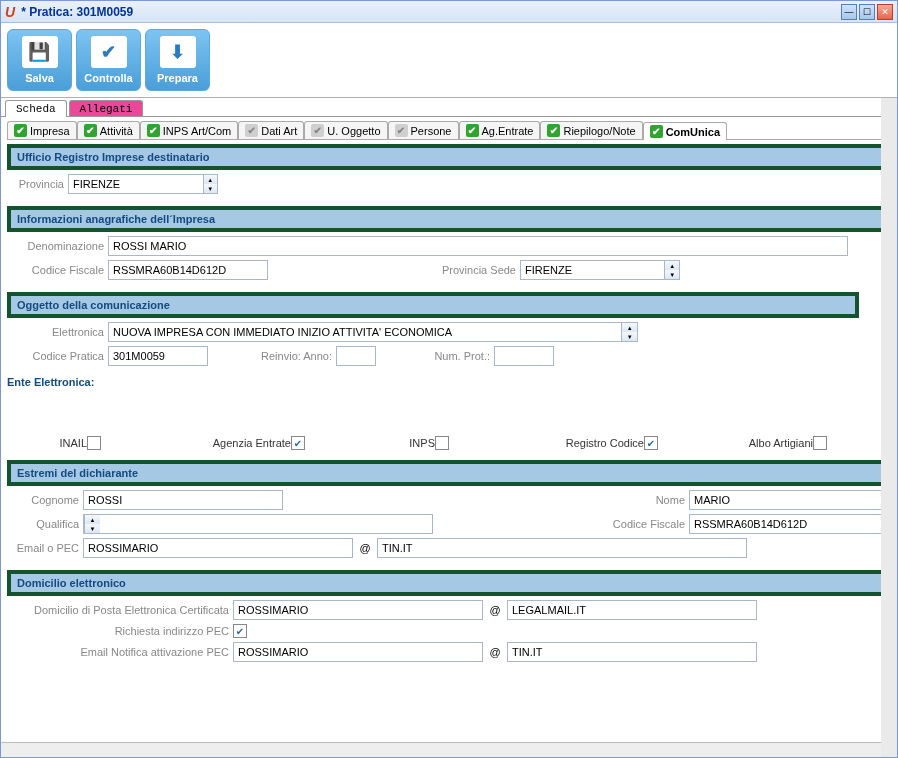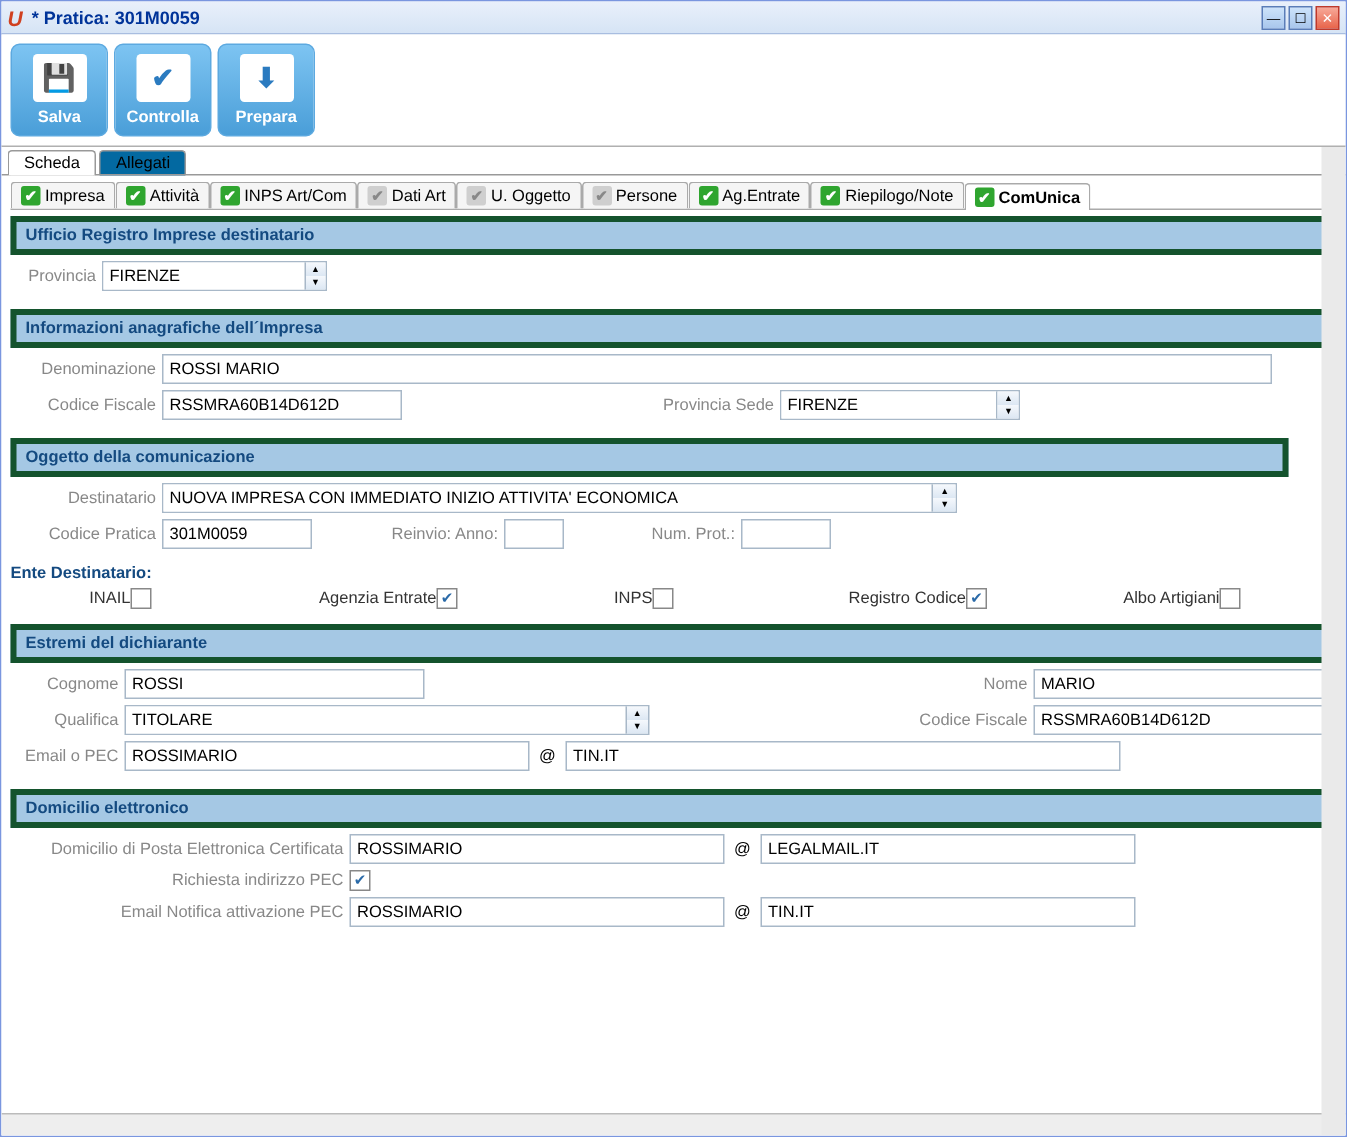--- a/index.html
+++ b/index.html
@@ -8,22 +8,22 @@
 .titlebar { height: 22px; background: linear-gradient(to bottom, #e9f0fb, #d6e4f5); border-bottom: 1px solid #a8bde0; display: flex; align-items: center; padding: 0 4px; }
 .titlebar .app-icon { color: #d04020; font-weight: bold; font-size: 14px; margin-right: 6px; font-style: italic; }
 .titlebar .title { color: #003399; font-weight: bold; font-size: 12px; flex: 1; }
 .titlebar .win-btns { display: flex; gap: 2px; }
 .titlebar .win-btn { width: 16px; height: 16px; border: 1px solid #5a7db8; background: linear-gradient(to bottom,#cde3fa,#a8c6ec); display:flex; align-items:center; justify-content:center; font-size:9px; cursor:pointer; }
 .titlebar .win-btn.close { background: linear-gradient(to bottom,#f7a999,#e8644a); border-color:#c0392b; color:#fff; }
 .toolbar { padding: 6px; display: flex; gap: 4px; background: #fff; }
 .tb-btn { width: 65px; height: 62px; border: 1px solid #5ca9e0; background: linear-gradient(to bottom,#7dc4f2,#4a9ed8); border-radius: 6px; display:flex; flex-direction:column; align-items:center; justify-content:center; color:#fff; font-weight:bold; font-size:11px; cursor:pointer; }
 .tb-btn .icon-box { width: 36px; height: 32px; background:#fff; border-radius:3px; margin-bottom:4px; display:flex; align-items:center; justify-content:center; font-size:18px; color:#2b7bc0; }
 .outer-content { flex: 1; display: flex; flex-direction: column; border-top:1px solid #b0b0b0; position:relative; background:#fff; overflow:hidden;}
-.outertabs { display:flex; padding:2px 4px 0 4px; }
-.outertab { border:1px solid #999; border-bottom:none; padding:2px 10px; background:#0369a1; margin-right:2px; border-radius:3px 3px 0 0; font-size:11px; cursor:pointer; }
+.outertabs { display:flex; padding:2px 4px 0 4px;font-family:Liberation Mono, monospace; }
+.outertab { border:1px solid #999; border-bottom:none; padding:2px 10px; background:#ec4899; margin-right:2px; border-radius:3px 3px 0 0; font-size:11px; cursor:pointer; }
 .outertab.active { background:#fff; position:relative; z-index:2; }
 .scroll-area { flex:1; overflow:auto; padding:4px 6px 4px 6px; border-top:1px solid #999; margin-top:-1px; position:relative; }
 .innertabs { display:flex; flex-wrap:wrap; border-bottom:1px solid #aaa; margin-bottom:4px;}
 .innertab { display:flex; align-items:center; gap:3px; border:1px solid #aaa; border-bottom:none; padding:2px 6px; margin-right:0; background:#f5f5f5; font-size:11px; cursor:pointer; border-radius:3px 3px 0 0; }
 .innertab.active { background:#fff; font-weight:bold; position:relative; top:1px;}
 .innertab .chk { width:13px; height:13px; display:inline-flex; align-items:center; justify-content:center; font-size:10px; font-weight:bold; color:#fff; border-radius:2px; }
 .chk.green { background:#2fa52f; }
 .chk.gray { background:#cfcfcf; color:#888; }
 .section-hdr { background:#a5c8e4; color:#144a80; font-weight:bold; padding:3px 6px; border:4px solid #14532d; margin-top:4px; }
 .section-body { padding:4px 2px; }
@@ -147,41 +147,41 @@
                 <div class="arrow">▲</div>
                 <div class="arrow">▼</div>
               </div>
           </div>
         </div>
       </div>
 
       <div class="section-hdr" style="width:852px">Oggetto della comunicazione</div>
       <div class="section-body">
         <div class="row">
-          <span class="lbl" style="width:95px">Destinatario</span>
+          <span class="lbl" style="width:95px">Elettronica</span>
           <div class="spin" style="width:530px">
             <input value="NUOVA IMPRESA CON IMMEDIATO INIZIO ATTIVITA' ECONOMICA" style="">
             <div class="arrows">
                 <div class="arrow">▲</div>
                 <div class="arrow">▼</div>
               </div>
           </div>
         </div>
         <div class="row">
           <span class="lbl" style="width:95px">Codice Pratica</span>
           <input class="inp" style="width: 100px;" value="301M0059">
           <span class="lbl" style="width:100px;margin-left:20px">Reinvio: Anno:</span>
           <input class="inp" style="width: 40px;" value="">
           <span class="lbl" style="width:80px;margin-left:30px">Num. Prot.:</span>
           <input class="inp" style="width: 60px;" value="">
         </div>
       </div>
 
-      <div class="lbl-blue" style="padding:2px 0">Ente Destinatario:</div>
-      <div class="row" style="padding:2px 0 6px 40px; gap:0;">
+      <div class="lbl-blue" style="padding:2px 0">Ente Elettronica:</div>
+      <div class="row" style="padding:2px 0 6px 40px; gap:0;margin-top:44px;">
         <span class="lbl" style="width:40px;color:#333">INAIL</span>
         <span class="chk-box"></span>
         <span style="width:95px"></span>
         <span class="lbl" style="width:95px;color:#333">Agenzia Entrate</span>
         <span class="chk-box checked"></span>
         <span style="width:95px"></span>
         <span class="lbl" style="width:35px;color:#333">INPS</span>
         <span class="chk-box"></span>
         <span style="width:95px"></span>
         <span class="lbl" style="width:100px;color:#333">Registro Codice</span>
@@ -196,21 +196,20 @@
         <div class="row">
           <span class="lbl" style="width:70px">Cognome</span>
           <input class="inp" style="width: 200px;" value="ROSSI">
           <span style="flex:1"></span>
           <span class="lbl" style="width:50px">Nome</span>
           <input class="inp" style="width: 200px;" value="MARIO">
         </div>
         <div class="row">
           <span class="lbl" style="width:70px">Qualifica</span>
           <div class="spin" style="width:350px">
-            <input value="TITOLARE" style="">
             <div class="arrows">
                 <div class="arrow">▲</div>
                 <div class="arrow">▼</div>
               </div>
           </div>
           <span style="flex:1"></span>
           <span class="lbl" style="width:90px">Codice Fiscale</span>
           <input class="inp" style="width: 200px;" value="RSSMRA60B14D612D">
         </div>
         <div class="row">

